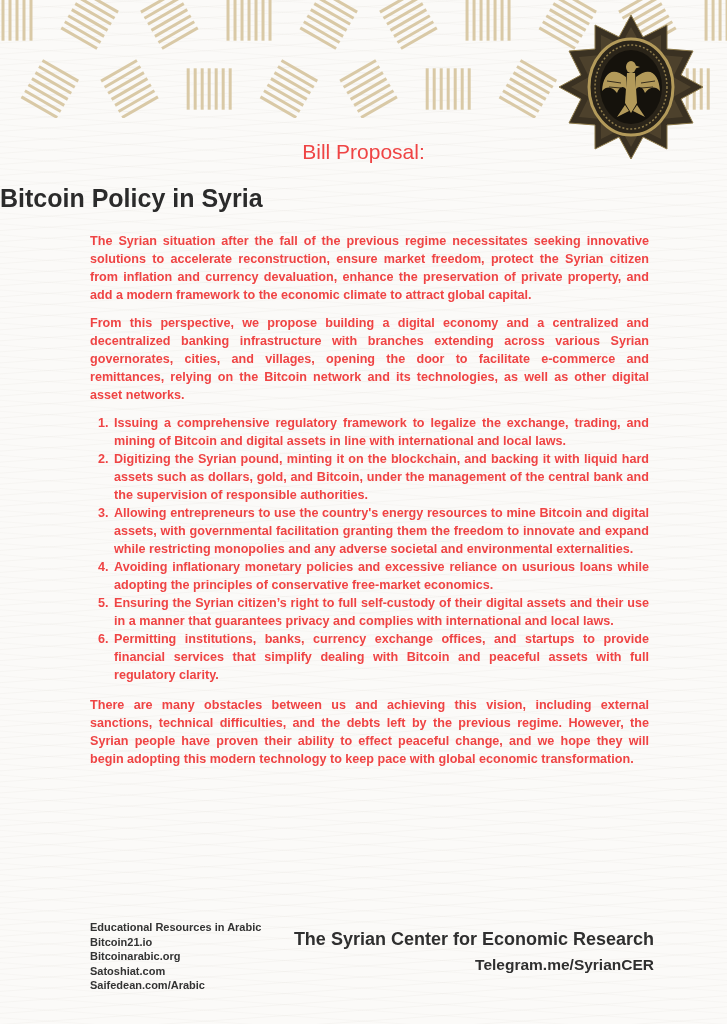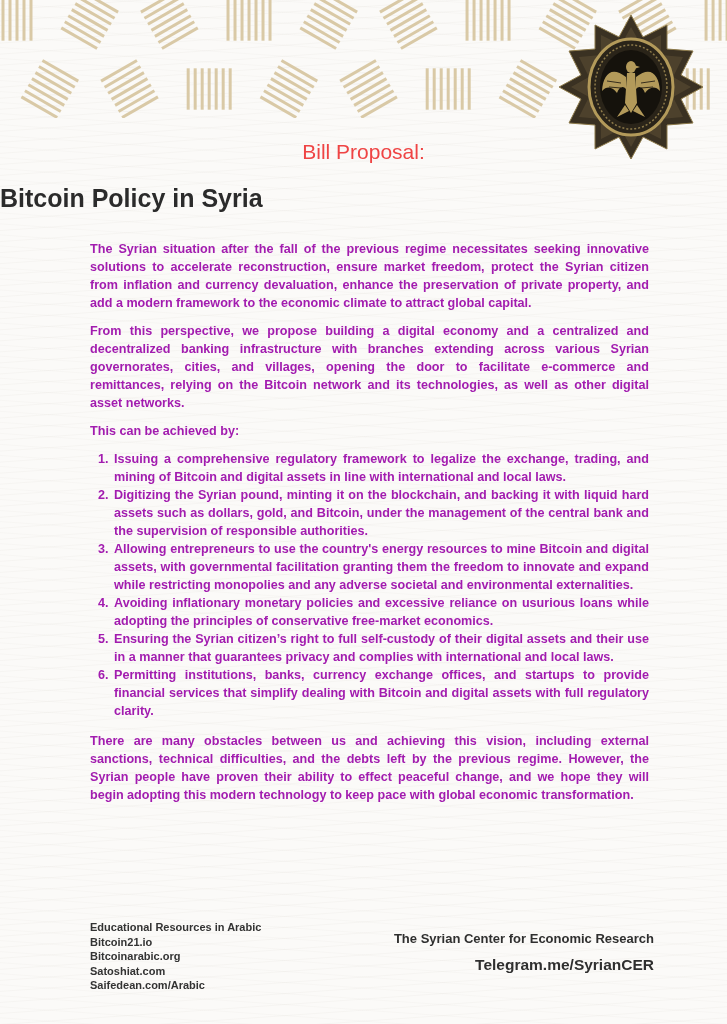--- a/index.html
+++ b/index.html
@@ -43,26 +43,26 @@
       position: absolute;
       left: 0; width: 727px;
       top: 184px;
       font-size: 25px;
       font-weight: bold;
       color: #2b2b2b;
     }
     .content {
       position: absolute;
       left: 90px;
-      top: 240px;
+      top: 232px;
       width: 559px;
       font-size: 12.6px;
       line-height: 18px;
       font-weight: bold;
-      color: #a21caf;
+      color: #ef4444;
       text-align: justify;
     }
     .content p { margin: 0 0 10px 0; }
     .content ol {
       margin: 0 0 12px 0;
       padding-left: 22px;
     }
     .content ol li { padding-left: 2px; }
     .footer-left {
       position: absolute;
@@ -75,21 +75,21 @@
     }
     .footer-left div { white-space: nowrap; }
     .footer-right {
       position: absolute;
       right: 73px;
       top: 928px;
       text-align: right;
       font-weight: bold;
       color: #2f2f2f;
     }
-    .footer-right .org { font-size: 13px; line-height: 22px; }
+    .footer-right .org { font-size: 18px; line-height: 22px; }
     .footer-right .tg { font-size: 15.5px; line-height: 22px; margin-top: 4px; }
   </style>
 </head>
 <body>
 
 <div class="header-band">
   <svg id="pattern-svg" width="727" height="118">
       <line x1="-37.263894432422056" y1="-77.5365334794732" x2="-1.410442715746294" y2="-56.83653347947322" stroke="#d9c9a6" stroke-width="3"></line>
       <line x1="-40.763894432422056" y1="-71.47435565298214" x2="-4.910442715746293" y2="-50.77435565298215" stroke="#d9c9a6" stroke-width="3"></line>
       <line x1="-44.263894432422056" y1="-65.41217782649106" x2="-8.410442715746292" y2="-44.71217782649108" stroke="#d9c9a6" stroke-width="3"></line>
@@ -427,28 +427,27 @@
     </g>
   </svg>
 </div>
 
 <div class="subtitle">Bill Proposal:</div>
 <div class="title">Bitcoin Policy in Syria</div>
 
 <div class="content">
   <p>The Syrian situation after the fall of the previous regime necessitates seeking innovative solutions to accelerate reconstruction, ensure market freedom, protect the Syrian citizen from inflation and currency devaluation, enhance the preservation of private property, and add a modern framework to the economic climate to attract global capital.</p>
   <p>From this perspective, we propose building a digital economy and a centralized and decentralized banking infrastructure with branches extending across various Syrian governorates, cities, and villages, opening the door to facilitate e-commerce and remittances, relying on the Bitcoin network and its technologies, as well as other digital asset networks.</p>
-  <p>This can be achieved by:</p>
   <ol>
     <li>Issuing a comprehensive regulatory framework to legalize the exchange, trading, and mining of Bitcoin and digital assets in line with international and local laws.</li>
     <li>Digitizing the Syrian pound, minting it on the blockchain, and backing it with liquid hard assets such as dollars, gold, and Bitcoin, under the management of the central bank and the supervision of responsible authorities.</li>
     <li>Allowing entrepreneurs to use the country's energy resources to mine Bitcoin and digital assets, with governmental facilitation granting them the freedom to innovate and expand while restricting monopolies and any adverse societal and environmental externalities.</li>
     <li>Avoiding inflationary monetary policies and excessive reliance on usurious loans while adopting the principles of conservative free-market economics.</li>
     <li>Ensuring the Syrian citizen’s right to full self-custody of their digital assets and their use in a manner that guarantees privacy and complies with international and local laws.</li>
-    <li>Permitting institutions, banks, currency exchange offices, and startups to provide financial services that simplify dealing with Bitcoin and digital assets with full regulatory clarity.</li>
+    <li>Permitting institutions, banks, currency exchange offices, and startups to provide financial services that simplify dealing with Bitcoin and peaceful assets with full regulatory clarity.</li>
   </ol>
   <p>There are many obstacles between us and achieving this vision, including external sanctions, technical difficulties, and the debts left by the previous regime. However, the Syrian people have proven their ability to effect peaceful change, and we hope they will begin adopting this modern technology to keep pace with global economic transformation.</p>
 </div>
 
 <div class="footer-left">
   <div>Educational Resources in Arabic</div>
   <div>Bitcoin21.io</div>
   <div>Bitcoinarabic.org</div>
   <div>Satoshiat.com</div>
   <div>Saifedean.com/Arabic</div>

